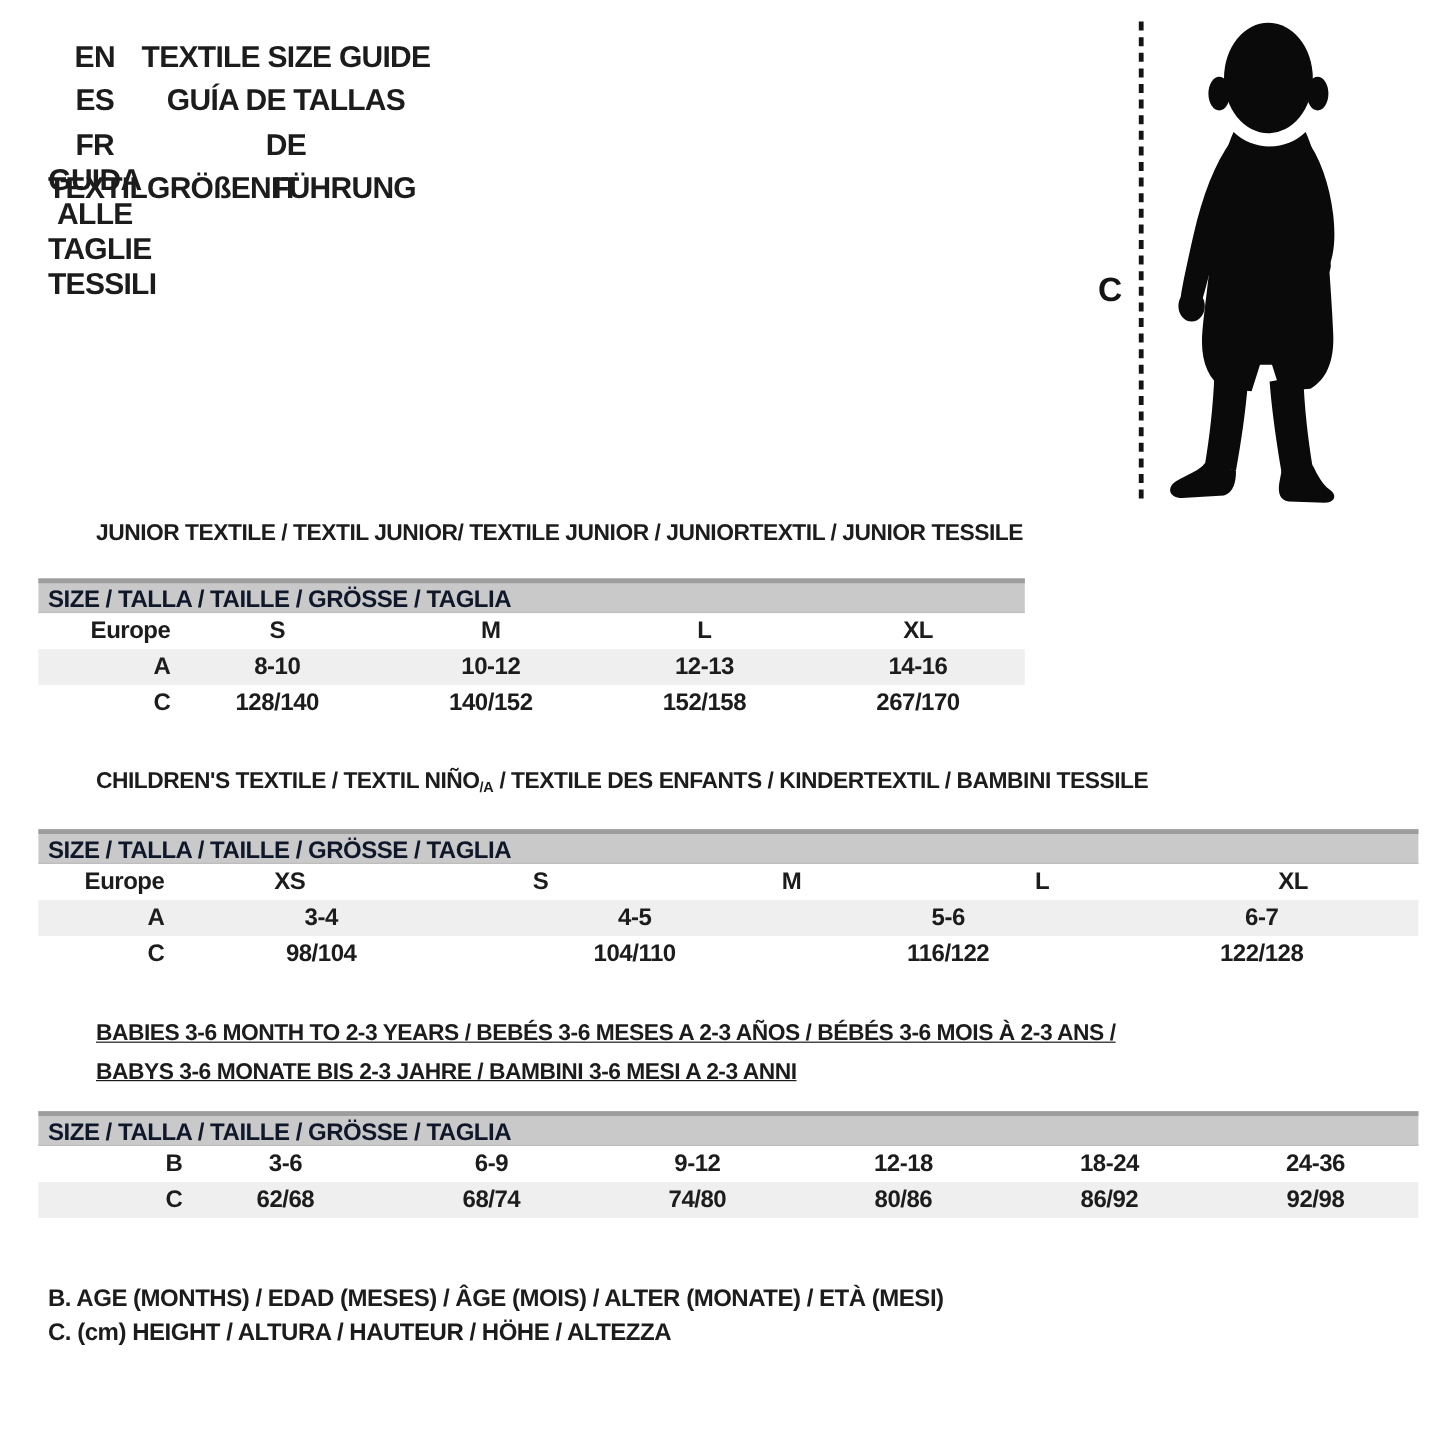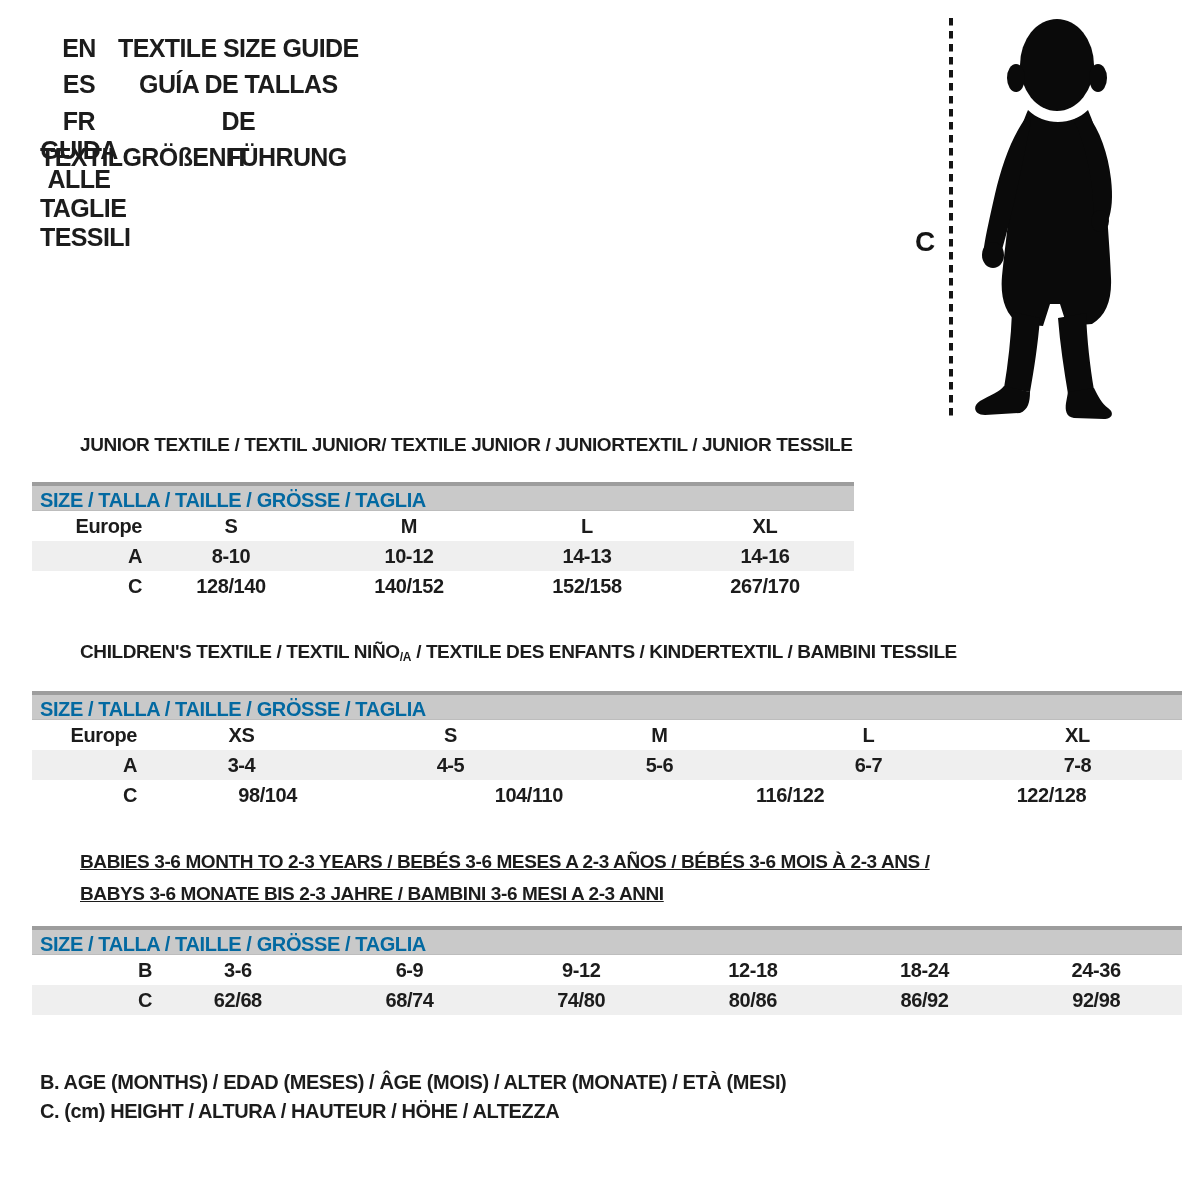--- a/index.html
+++ b/index.html
@@ -68,21 +68,21 @@
     position: absolute;
     left: 32px;
     font-size: 20px;
   }
   .size-table .band {
     height: 29px;
     line-height: 28px;
     background: #c9c9c9;
     border-top: 4px solid #9d9d9d;
     border-bottom: 1px solid #bdbdbd;
-    color: #0369a1;
+    color: #0f172a;
     padding-left: 8px;
     letter-spacing: -0.4px;
   }
   .trow {
     display: flex;
     height: 30px;
     line-height: 30px;
     background: #ffffff;
   }
   .trow.shaded { background: #efefef; }
@@ -169,21 +169,21 @@
       <div class="cell label">Europe</div>
       <div class="cell">S</div>
       <div class="cell">M</div>
       <div class="cell">L</div>
       <div class="cell">XL</div>
     </div>
     <div class="trow shaded">
       <div class="cell label">A</div>
       <div class="cell">8-10</div>
       <div class="cell">10-12</div>
-      <div class="cell">14-13</div>
+      <div class="cell">12-13</div>
       <div class="cell">14-16</div>
     </div>
     <div class="trow">
       <div class="cell label">C</div>
       <div class="cell">128/140</div>
       <div class="cell">140/152</div>
       <div class="cell">152/158</div>
       <div class="cell">267/170</div>
     </div>
   </div>
@@ -200,21 +200,20 @@
       <div class="cell">M</div>
       <div class="cell">L</div>
       <div class="cell">XL</div>
     </div>
     <div class="trow shaded">
       <div class="cell label">A</div>
       <div class="cell">3-4</div>
       <div class="cell">4-5</div>
       <div class="cell">5-6</div>
       <div class="cell">6-7</div>
-      <div class="cell">7-8</div>
     </div>
     <div class="trow">
       <div class="cell label">C</div>
       <div class="cell">98/104</div>
       <div class="cell">104/110</div>
       <div class="cell">116/122</div>
       <div class="cell">122/128</div>
     </div>
   </div>
 

